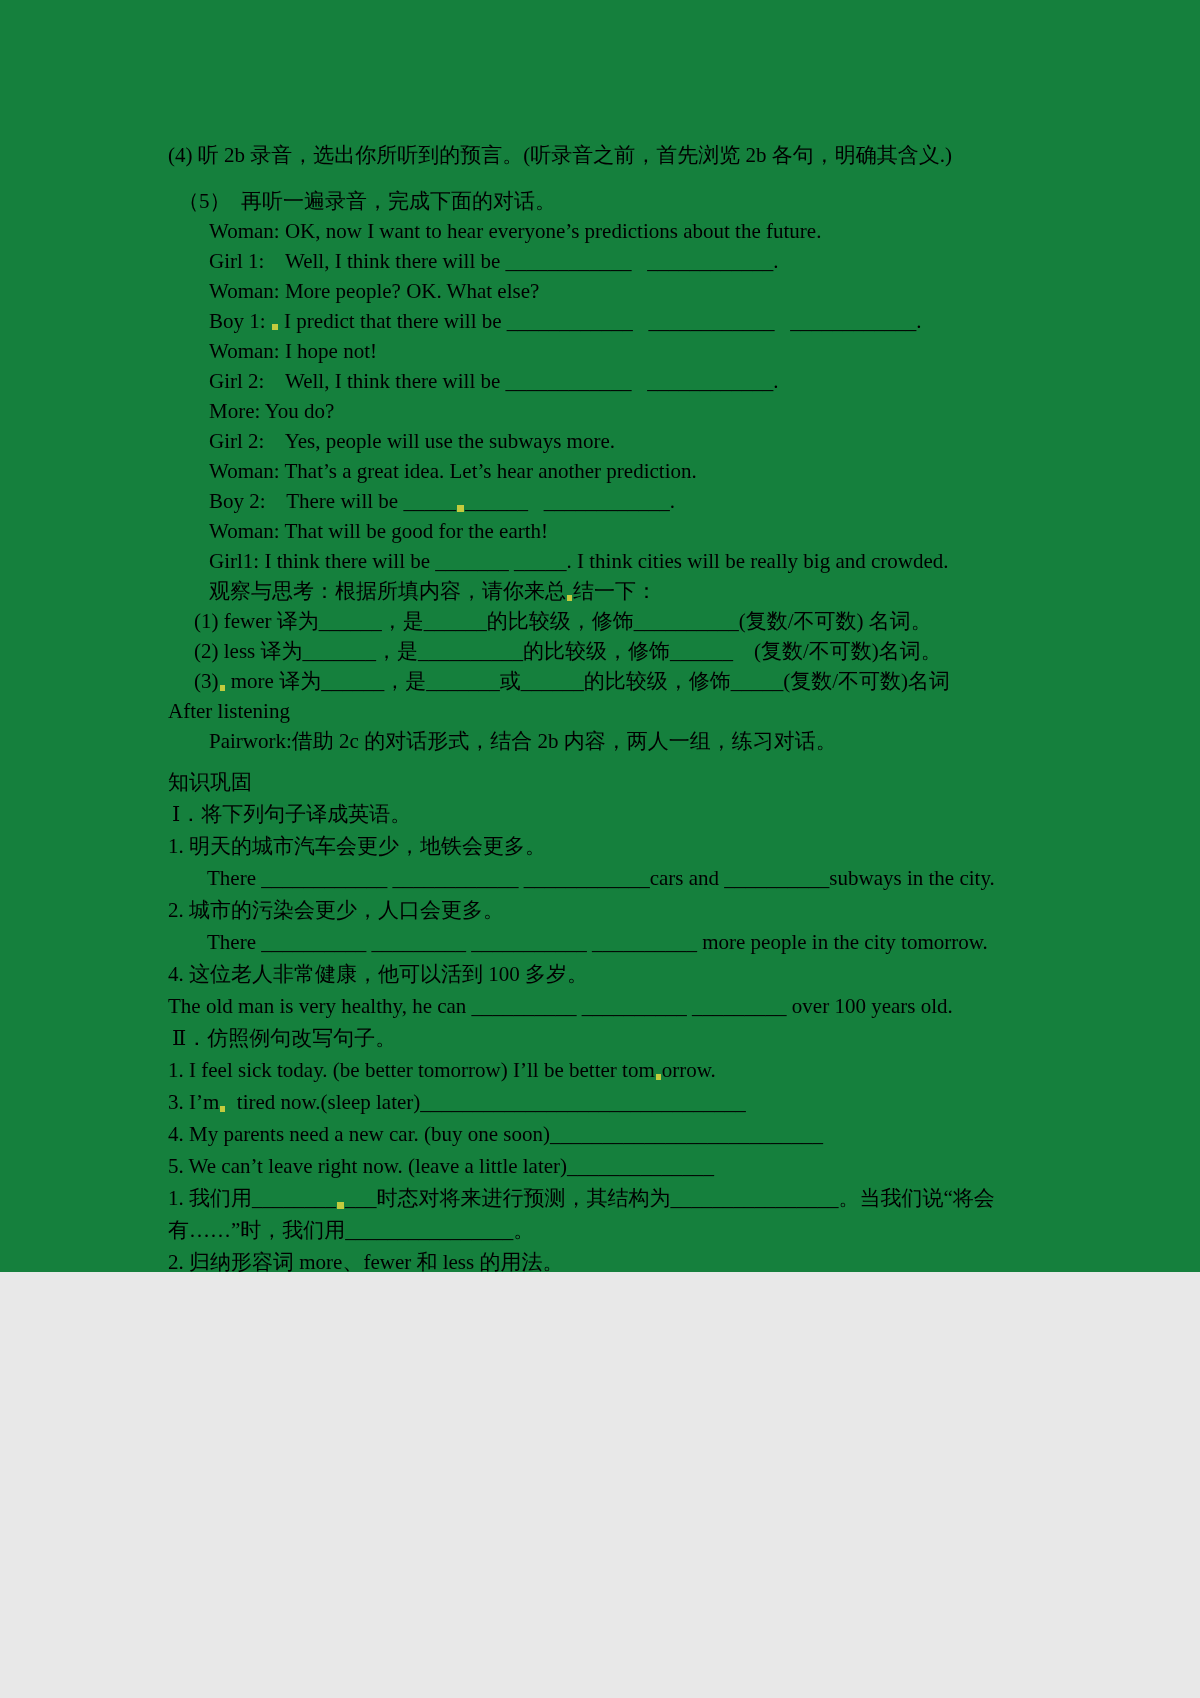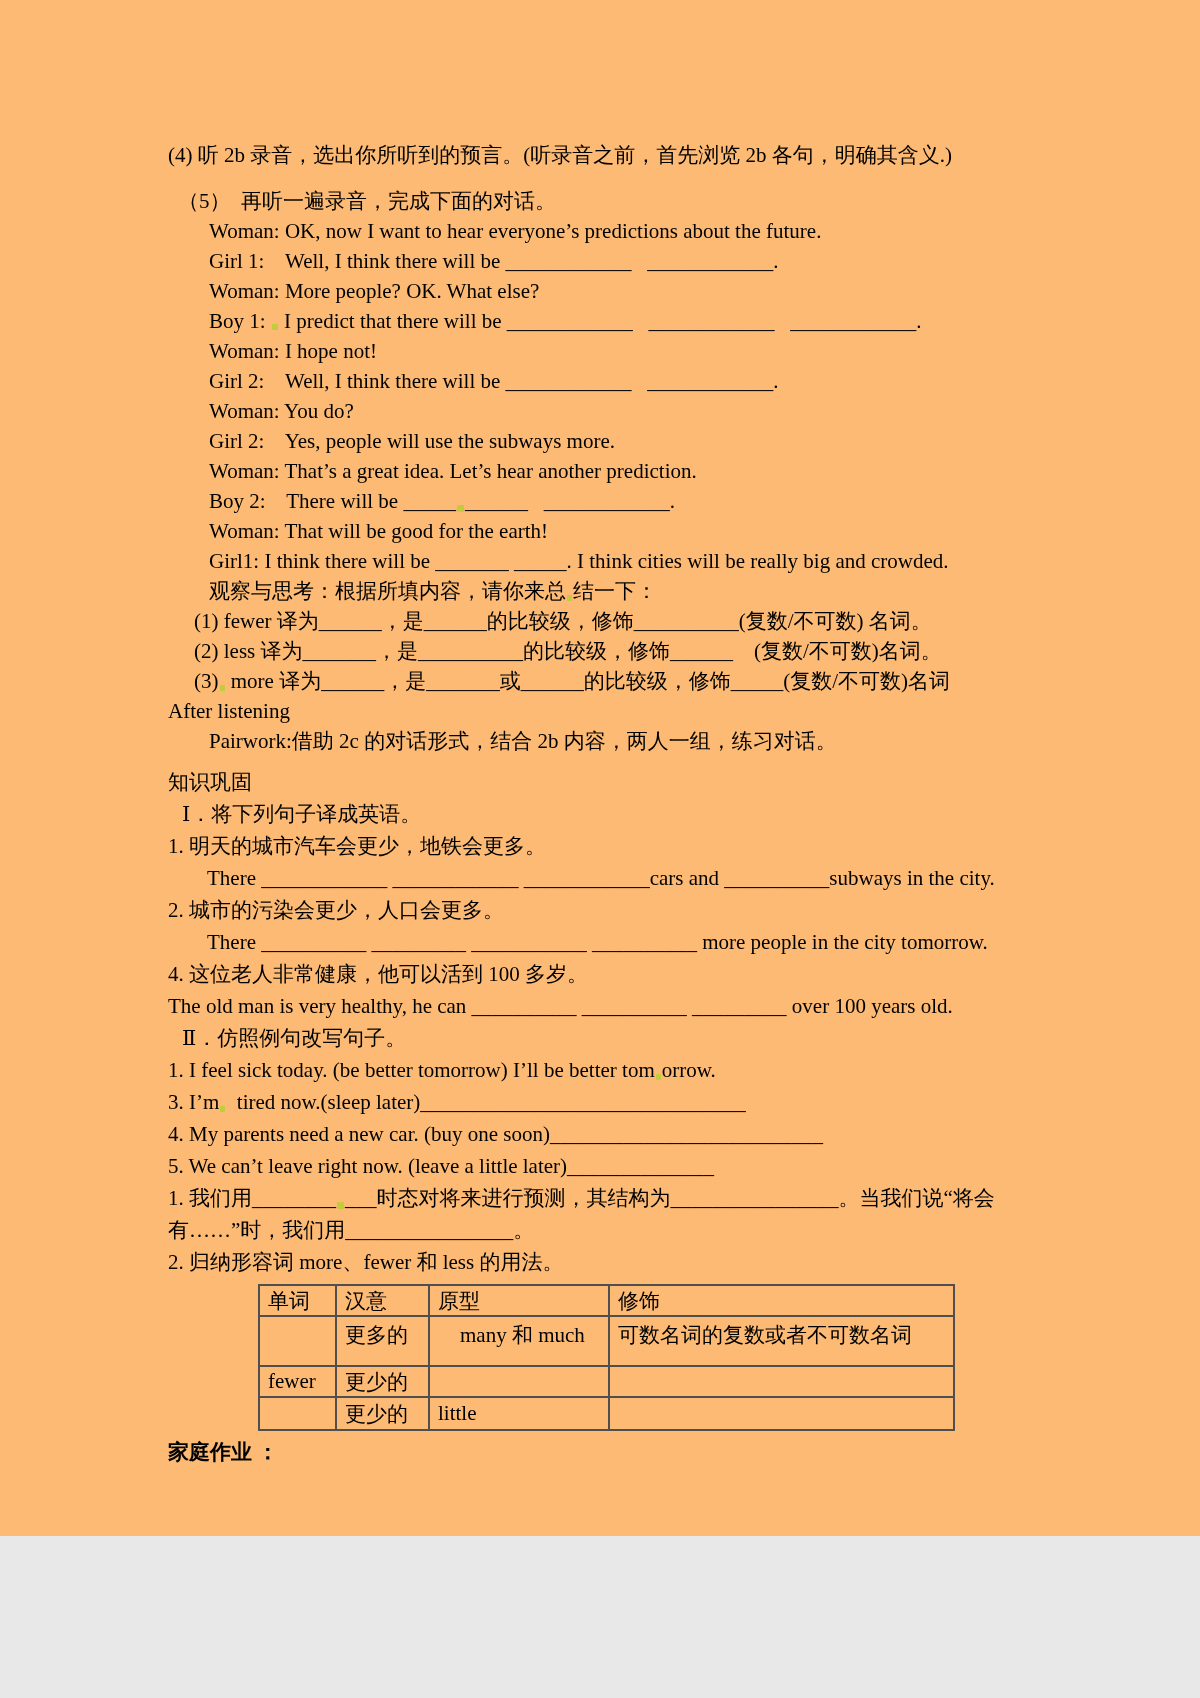--- a/index.html
+++ b/index.html
@@ -1,35 +1,35 @@
 <!DOCTYPE html>
 <html><head>
 <meta charset="utf-8">
 <style>
   * { margin:0; padding:0; box-sizing:border-box; }
   html,body { background:#e8e8e8; }
   .page {
     position:relative;
-    width:1200px; height:1536px;
+    width:1200px; height:1272px;
     margin:0 auto;
-    background:#fdba74;
+    background:#15803d;
     color:#000000;
     font-family:"Liberation Serif","DejaVu Serif",serif;
     font-size:21px;
     padding:140px 34px 0 168px;
     overflow:hidden;
   }
   .ln { white-space:pre-wrap; }
   .sa { line-height:30px; min-height:30px; }   
   .sb { line-height:32px; min-height:32px; }   
   .i-5  { margin-left:10px;margin-top:16px; }   
   .i-d  { margin-left:41px; }   
   .i-s  { margin-left:26px; }   
   .i-e  { margin-left:39px; }   
-  .i-r  { margin-left:14px; }    
+  .i-r  { margin-left:4px; }    
   .bold { font-weight:bold; }
   .gap-a { margin-top:10px; }   
   
   .mk {
     display:inline-block;
     background:#c3cc3e;
     width:6px; height:6px;
     position:relative; top:2px;
     margin:0 1px;
   }
@@ -63,21 +63,21 @@
 
   <div class="ln sa">(4) 听 2b 录音，选出你所听到的预言。(听录音之前，首先浏览 2b 各句，明确其含义.)</div>
   <div class="ln sa i-5">（5）  再听一遍录音，完成下面的对话。</div>
 
   <div class="ln sa i-d">Woman: OK, now I want to hear everyone’s predictions about the future.</div>
   <div class="ln sa i-d">Girl 1:    Well, I think there will be ____________   ____________.</div>
   <div class="ln sa i-d">Woman: More people? OK. What else?</div>
   <div class="ln sa i-d"><span>Boy 1: </span><span class="mk"></span><span> I predict that there will be ____________   ____________   ____________.</span></div>
   <div class="ln sa i-d">Woman: I hope not!</div>
   <div class="ln sa i-d">Girl 2:    Well, I think there will be ____________   ____________.</div>
-  <div class="ln sa i-d">Woman: You do?</div>
+  <div class="ln sa i-d">More: You do?</div>
   <div class="ln sa i-d">Girl 2:    Yes, people will use the subways more.</div>
   <div class="ln sa i-d">Woman: That’s a great idea. Let’s hear another prediction.</div>
   <div class="ln sa i-d"><span>Boy 2:    There will be _____</span><span class="mk mk-low"></span><span>______   ____________.</span></div>
   <div class="ln sa i-d">Woman: That will be good for the earth!</div>
   <div class="ln sa i-d">Girl1: I think there will be _______ _____. I think cities will be really big and crowded.</div>
 
   <div class="ln sa i-d"><span>观察与思考：根据所填内容，请你来总</span><span class="mk mk-dot"></span><span>结一下：</span></div>
   <div class="ln sa i-s">(1) fewer 译为______，是______的比较级，修饰__________(复数/不可数) 名词。</div>
   <div class="ln sa i-s">(2) less 译为_______，是__________的比较级，修饰______    (复数/不可数)名词。</div>
   <div class="ln sa i-s"><span>(3)</span><span class="mk mk-dot"></span><span> more 译为______，是_______或______的比较级，修饰_____(复数/不可数)名词</span></div>

